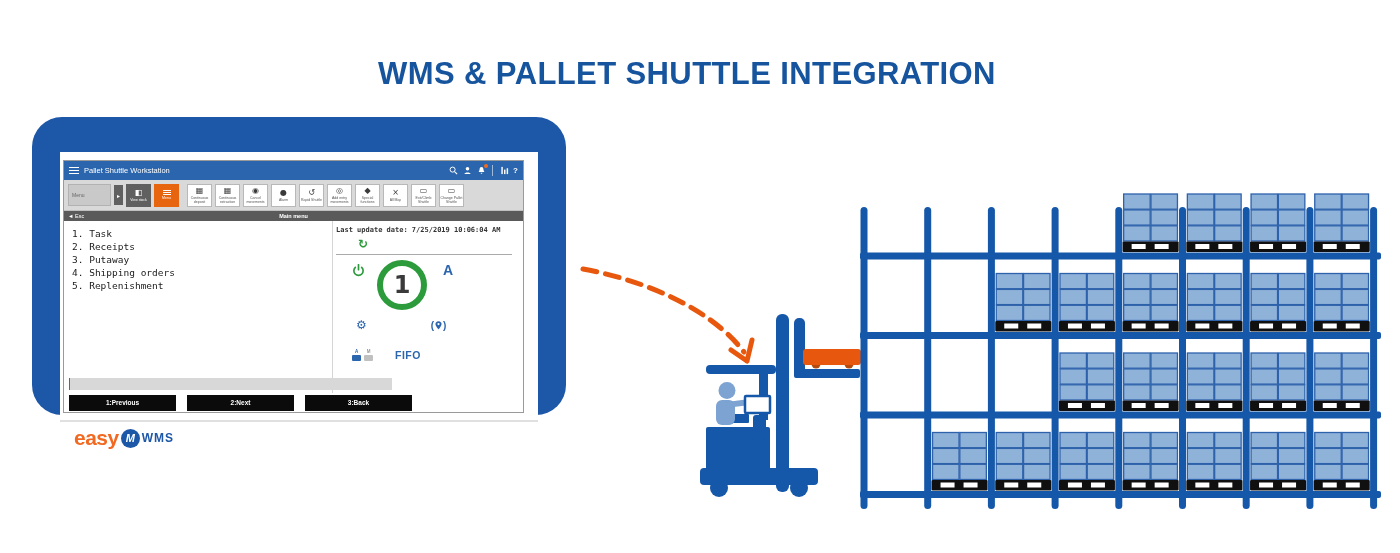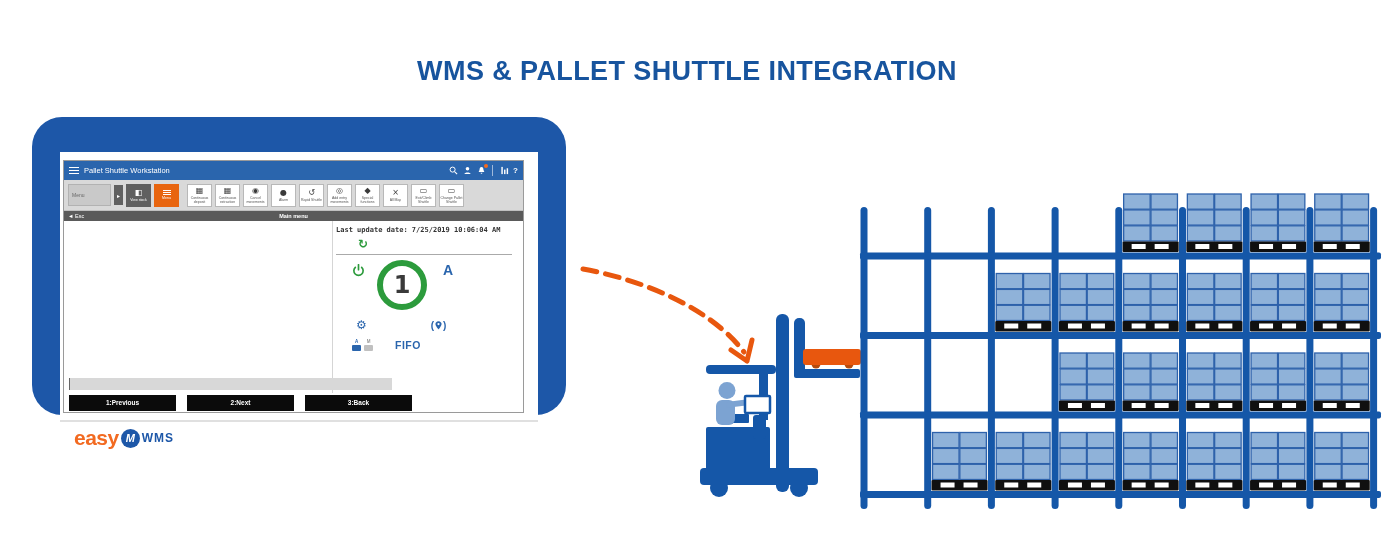--- a/index.html
+++ b/index.html
@@ -1,19 +1,19 @@
 <!DOCTYPE html>
 <html><head>
 <meta charset="utf-8">
 <style>
   html,body{margin:0;padding:0}
   body{width:1400px;height:553px;position:relative;background:#fff;overflow:hidden;
        font-family:"Liberation Sans",sans-serif}
   .title{position:absolute;left:0;width:1374px;top:56px;text-align:center;
-         font-size:27px;font-weight:bold;color:#17549e;letter-spacing:.4px}
+         font-size:31px;font-weight:bold;color:#17549e;letter-spacing:.4px}
   
   .tablet{position:absolute;left:32px;top:117px;width:534px;height:298px;
           background:#1d57a8;border-radius:30px}
   .screen{position:absolute;left:28px;top:35px;width:478px;height:310px;background:#fff}
   .app{position:absolute;left:3px;top:8px;width:459px;border:1px solid #9a9a9a;background:#fff}
   .app-header{height:19px;background:#2a65ad;display:flex;align-items:center;padding:0 5px}
   .burger{width:10px;display:flex;flex-direction:column;gap:1.5px;margin-right:5px;border:none;background:none;padding:0;cursor:pointer}
   .burger i{height:1.5px;background:#fff;display:block}
   .app-title{color:#fff;font-size:7.5px;white-space:nowrap}
   .hdr-right{margin-left:auto;display:flex;align-items:center;gap:4px}
@@ -55,21 +55,21 @@
   .power{margin-left:16px;margin-top:3px}
   .ring{width:38px;height:38px;border:6px solid #2c9b3c;border-radius:50%;display:flex;align-items:center;
         justify-content:center;font-size:24px;font-weight:bold;color:#3a3a3a;margin-left:12px;
         font-family:"DejaVu Sans",sans-serif}
   .zone{color:#2a65ad;font-size:14px;font-weight:bold;margin-left:16px;margin-top:2px}
   .icons-row{display:flex;align-items:center;margin-top:9px}
   .gear{color:#2a65ad;font-size:12px;line-height:12px;margin-left:20px;font-family:"DejaVu Sans",sans-serif;
         background:none;border:none;padding:0;cursor:pointer}
   .beacon{margin-left:64px;color:#2a65ad;font-weight:bold;font-size:10px;display:flex;align-items:center;
           gap:1px;background:none;border:none;padding:0;cursor:pointer}
-  .fifo-row{display:flex;align-items:center;margin-top:8px}
+  .fifo-row{display:flex;align-items:center;margin-top:18px}
   .am{margin-left:16px;display:flex;gap:3px;align-items:flex-end}
   .am .col{display:flex;flex-direction:column;align-items:center;gap:1px}
   .am .lab{font-size:4.5px;font-weight:bold;color:#2a65ad;line-height:5px}
   .am .lab.gray{color:#9a9a9a}
   .am .sq{width:9px;height:6px;background:#2a65ad;border-radius:1px}
   .am .sq.gray{background:#c0c0c0}
   .fifo{color:#2a65ad;font-weight:bold;font-size:10.5px;margin-left:22px;letter-spacing:.5px}
   .input-bar{position:absolute;left:5px;bottom:3px;width:322px;height:12px;background:#d8d8d8;
              border-left:1.5px solid #666}
   .footer-row{height:19px;display:flex;align-items:center;gap:11px;padding-left:5px;background:#fff}
@@ -189,20 +189,28 @@
           </button>
           </div>
       </div>
 
       <div class="crumb">
         <span class="crumb-esc">◄ Esc</span>
         <span class="crumb-title">Main menu</span>
       </div>
 
       <div class="content">
+        <div class="menu-list">
+
+        <div class="menu-item">1. Task</div>
+            <div class="menu-item">2. Receipts</div>
+            <div class="menu-item">3. Putaway</div>
+            <div class="menu-item">4. Shipping orders</div>
+            <div class="menu-item">5. Replenishment</div>
+          </div>
         <div class="vdiv"></div>
 
         <div class="status">
           <div class="upd">Last update date: 7/25/2019 10:06:04 AM</div>
           <button class="refresh">↻</button>
           <hr class="srule">
           <div class="shuttle-row">
             <span class="power">
               <svg width="13" height="13" viewBox="0 0 14 14">
                   <path d="M3.6 3.6 A5 5 0 1 0 10.4 3.6" fill="none" stroke="#2c9b3c" stroke-width="1.8" stroke-linecap="round"></path>

